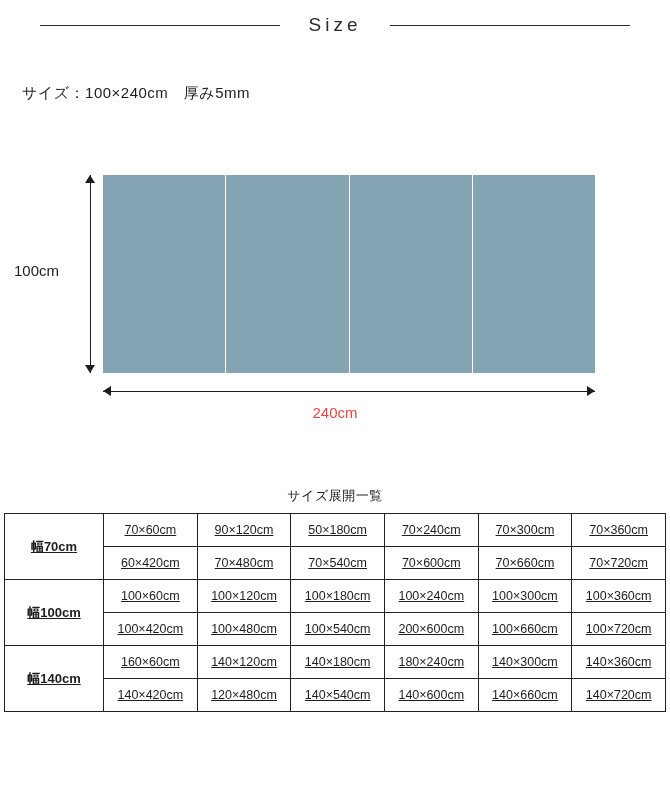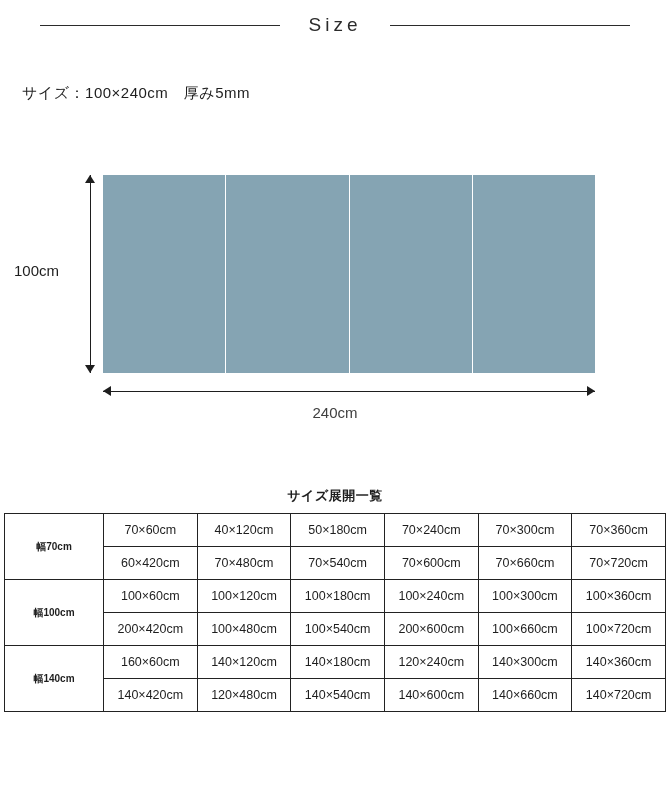--- a/index.html
+++ b/index.html
@@ -134,56 +134,57 @@
   }
   .h-arrow .head.left { left: 0; border-right: 8px solid #1e1e1e; }
   .h-arrow .head.right { right: 0; border-left: 8px solid #1e1e1e; }
   .h-label {
     position: absolute;
     left: 0;
     top: 244px;
     width: 670px;
     text-align: center;
     font-size: 15px;
-    color: #404040;
+    color: #ef4444;
   }
 
   
   .table-title {
     position: absolute;
     top: 487px;
     left: 0;
     width: 670px;
     text-align: center;
     font-size: 13px;
-    font-weight: bold;
+    font-weight: normal;
     color: #1e1e1e;
     letter-spacing: 0.5px;
   }
   table.sizes {
     position: absolute;
     top: 513px;
     left: 4px;
     width: 662px;
     border-collapse: collapse;
     table-layout: fixed;
   }
   table.sizes td {
     border: 1px solid #222222;
     text-align: center;
     font-size: 12.5px;
     color: #1e1e1e;
     height: 33px;
     padding: 0 2px;
     white-space: nowrap;
+    text-decoration: underline;
   }
   table.sizes td.rowhead {
     width: 99px;
     font-weight: bold;
-    font-size: 10px;
+    font-size: 13px;
   }
 </style>
 </head>
 <body>
 
 <div class="page">
 
   <div class="header">
     <div class="rule"></div>
     <div class="title">Size</div>
@@ -216,21 +217,21 @@
     <div class="h-label">240cm</div>
   </div>
 
   <div class="table-title">サイズ展開一覧</div>
 
   <table class="sizes">
     <tbody>
       <tr>
         <td class="rowhead" rowspan="2">幅70cm</td>
         <td>70×60cm</td>
-        <td>40×120cm</td>
+        <td>90×120cm</td>
         <td>50×180cm</td>
         <td>70×240cm</td>
         <td>70×300cm</td>
         <td>70×360cm</td>
       </tr>
       <tr>
         <td>60×420cm</td>
         <td>70×480cm</td>
         <td>70×540cm</td>
         <td>70×600cm</td>
@@ -241,34 +242,34 @@
       <tr>
         <td class="rowhead" rowspan="2">幅100cm</td>
         <td>100×60cm</td>
         <td>100×120cm</td>
         <td>100×180cm</td>
         <td>100×240cm</td>
         <td>100×300cm</td>
         <td>100×360cm</td>
       </tr>
       <tr>
-        <td>200×420cm</td>
+        <td>100×420cm</td>
         <td>100×480cm</td>
         <td>100×540cm</td>
         <td>200×600cm</td>
         <td>100×660cm</td>
         <td>100×720cm</td>
       </tr>
 
       <tr>
         <td class="rowhead" rowspan="2">幅140cm</td>
         <td>160×60cm</td>
         <td>140×120cm</td>
         <td>140×180cm</td>
-        <td>120×240cm</td>
+        <td>180×240cm</td>
         <td>140×300cm</td>
         <td>140×360cm</td>
       </tr>
       <tr>
         <td>140×420cm</td>
         <td>120×480cm</td>
         <td>140×540cm</td>
         <td>140×600cm</td>
         <td>140×660cm</td>
         <td>140×720cm</td>

